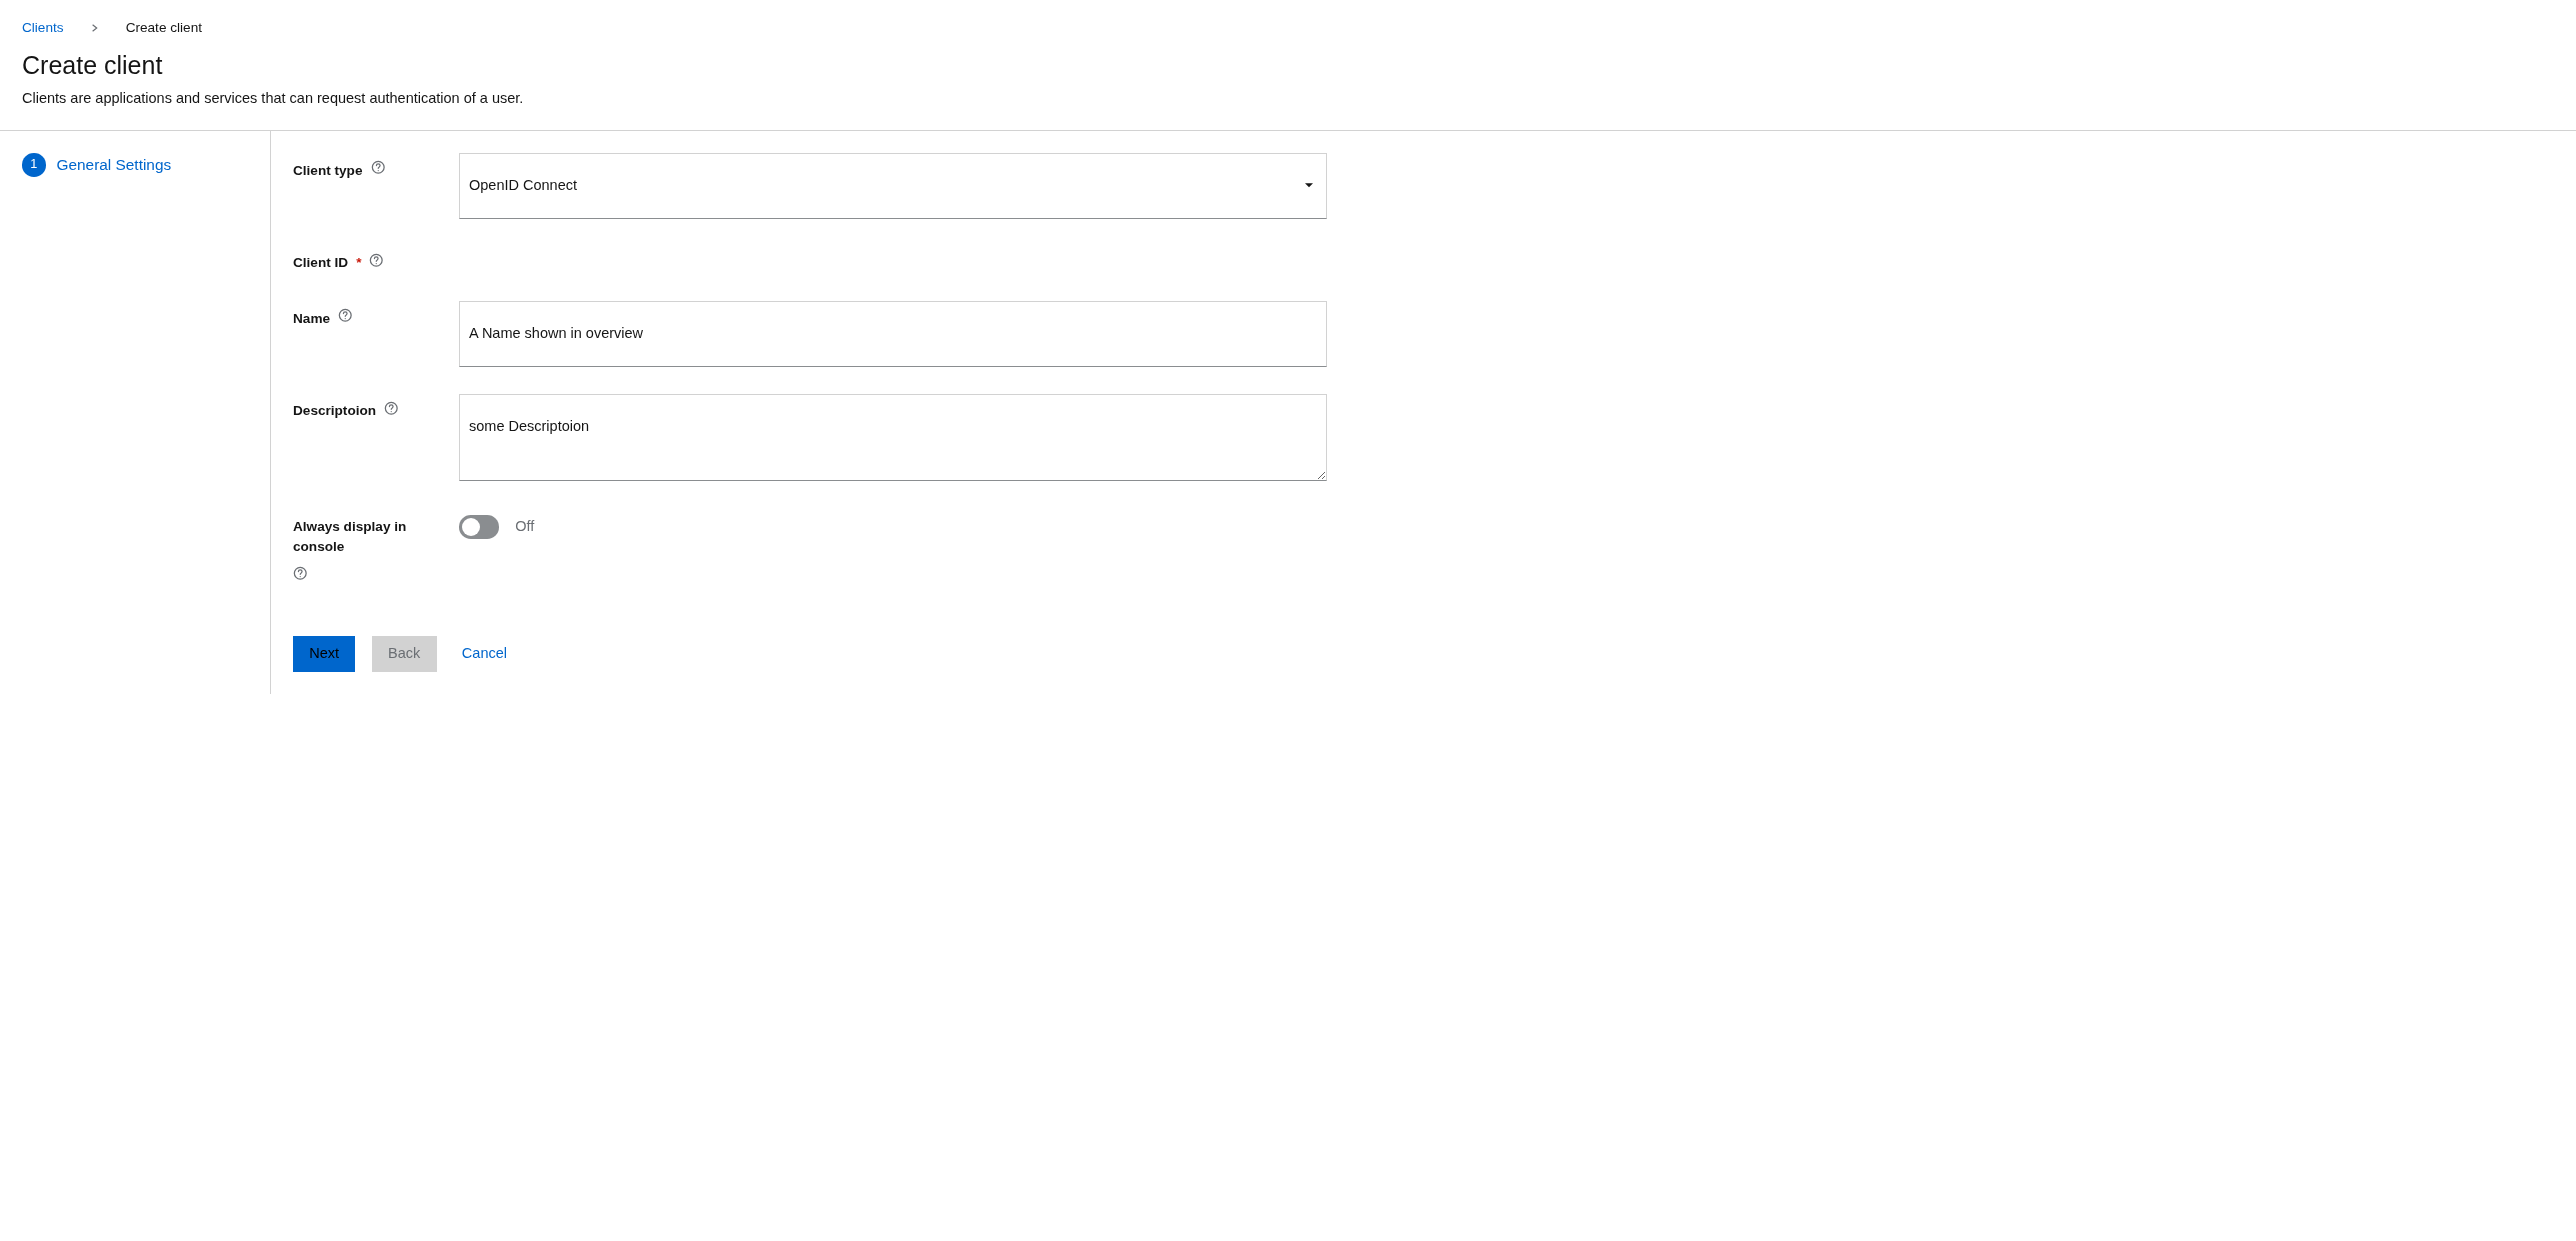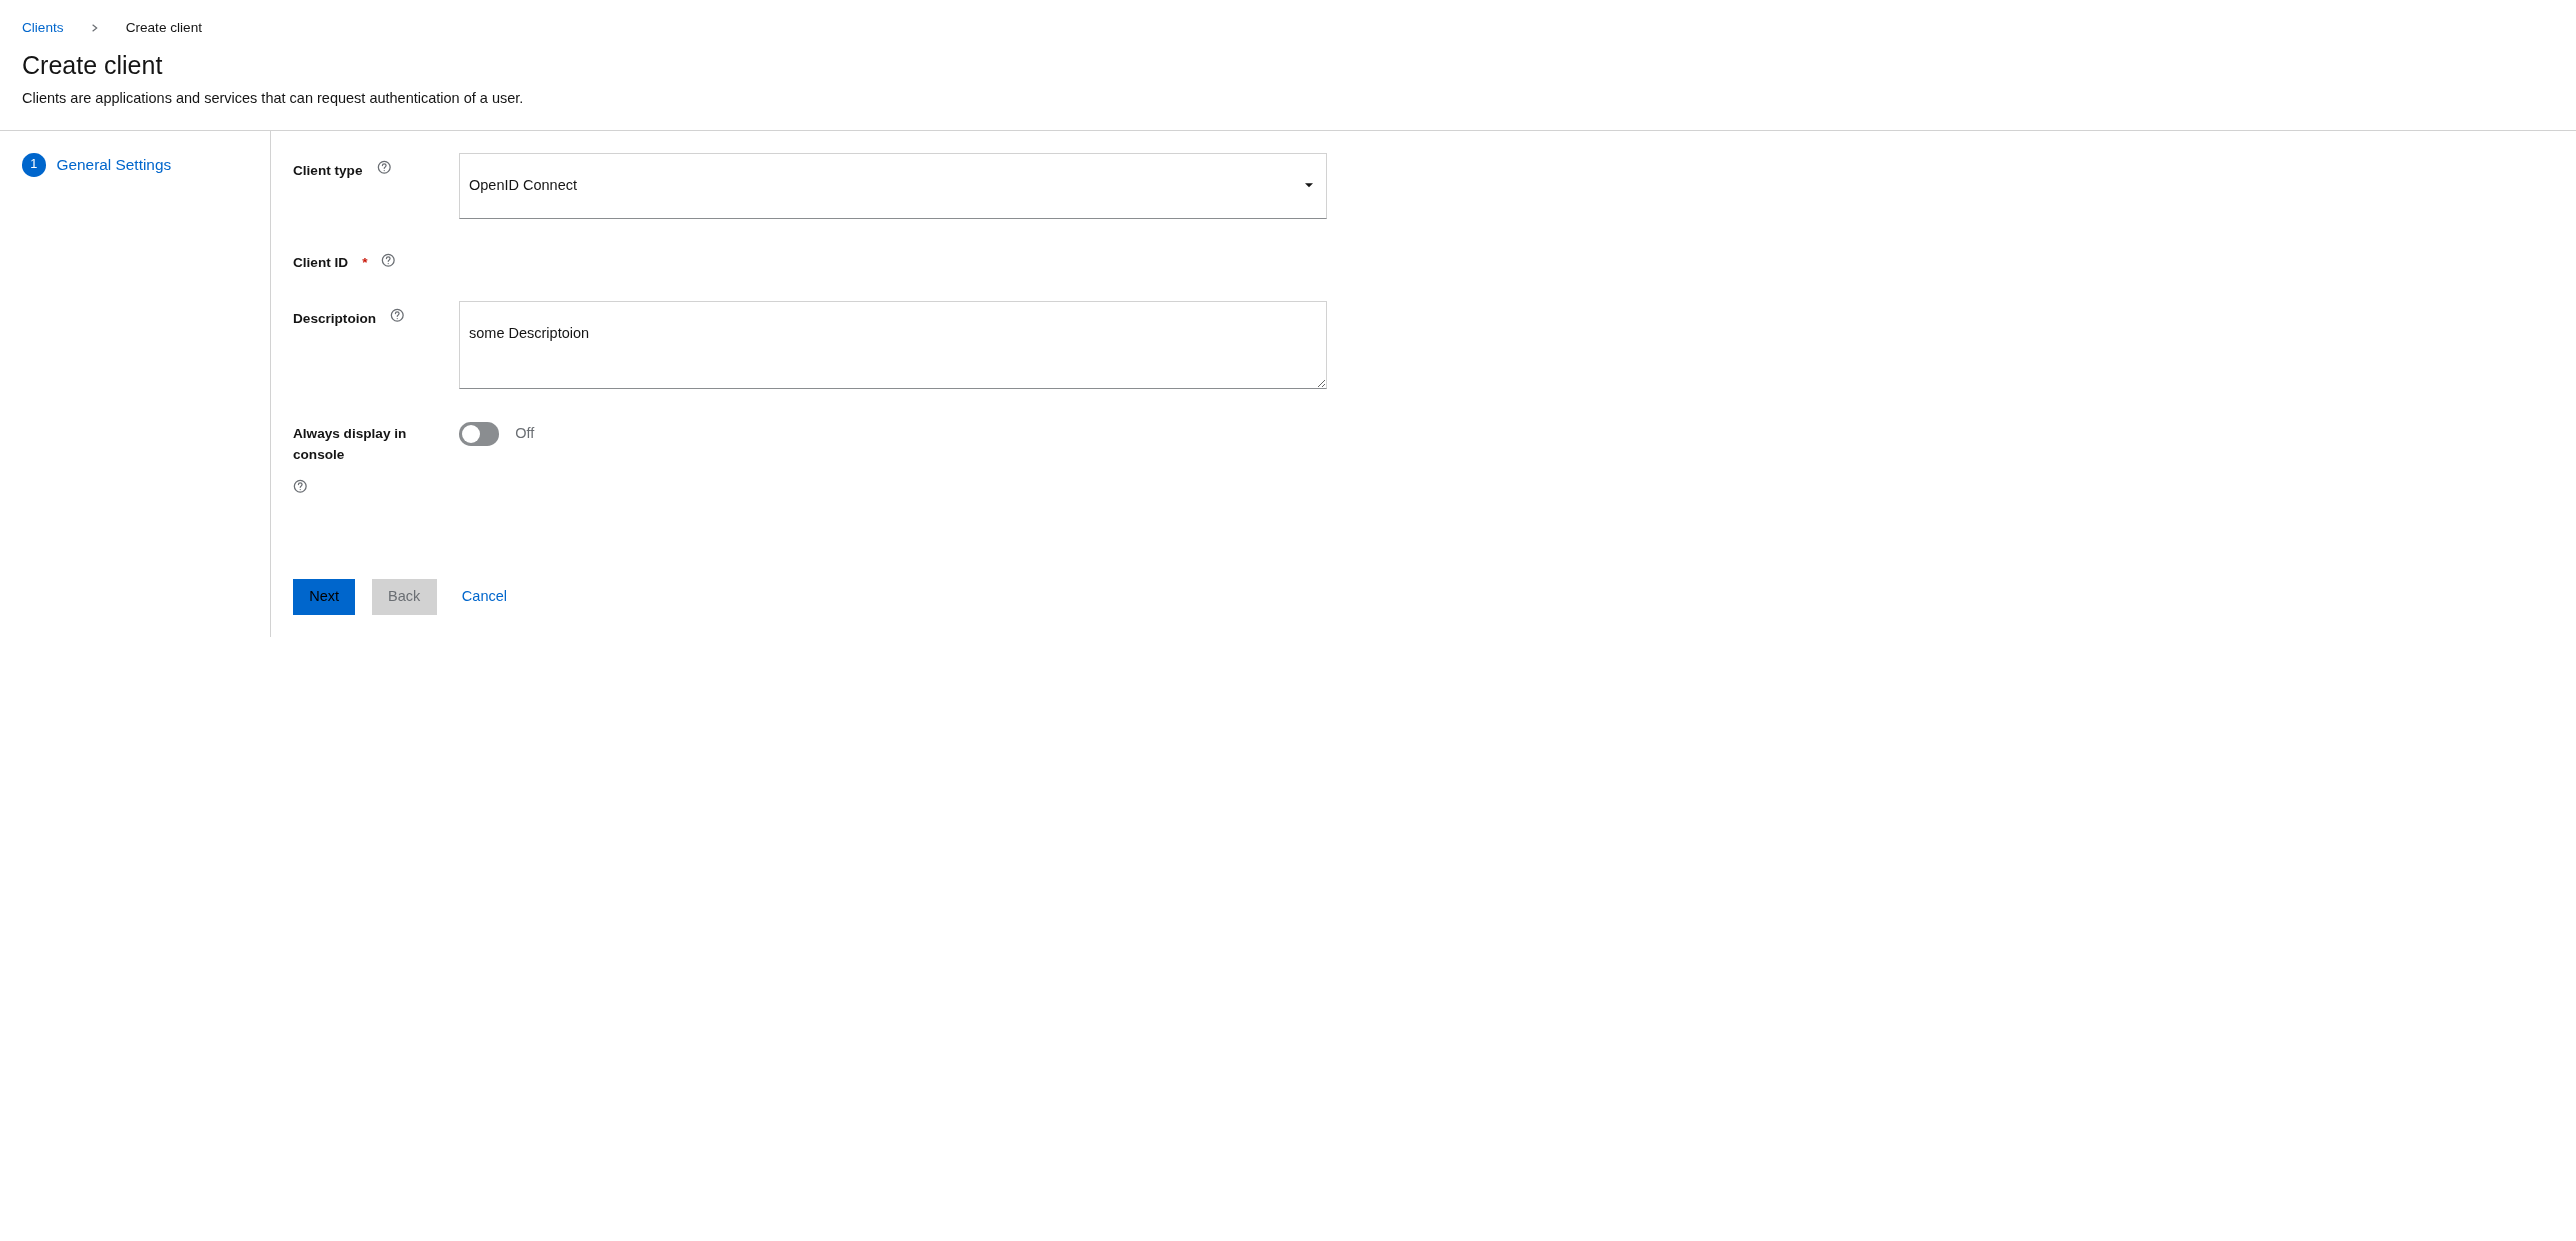--- a/index.html
+++ b/index.html
@@ -94,21 +94,21 @@
   .form-row {
     display: flex;
     align-items: flex-start;
     margin-bottom: 27px;
   }
   .form-row .label-col {
     width: 166px;
     padding-top: 7.2px;
     display: flex;
     align-items: center;
-    gap: 14px;
+    gap: 8px;
     flex-wrap: wrap;
     font-size: 13.6px;
     font-weight: 600;
     color: var(--pf-text);
   }
   .form-row .label-col .req { color: var(--pf-red); font-weight: 700; }
   .help-icon svg {
     width: 14.5px; height: 14.5px;
     fill: none;
     stroke: var(--pf-text-muted);
@@ -243,20 +243,34 @@
           <span class="req">*</span>
           <span class="help-icon">
             <svg viewBox="0 0 16 16">
                 <circle cx="8" cy="8" r="6.5"></circle>
                 <path d="M6 6.2c0-1 .9-1.8 2-1.8s2 .8 2 1.8c0 .8-.5 1.2-1.2 1.7-.6.4-.8.7-.8 1.3M8 11.6v.1" stroke-linecap="round"></path>
               </svg>
           </span>
         </div>
       </div>
 
+      <div class="form-row">
+        <div class="label-col">
+          <span>Name</span>
+          <span class="help-icon">
+            <svg viewBox="0 0 16 16">
+                <circle cx="8" cy="8" r="6.5"></circle>
+                <path d="M6 6.2c0-1 .9-1.8 2-1.8s2 .8 2 1.8c0 .8-.5 1.2-1.2 1.7-.6.4-.8.7-.8 1.3M8 11.6v.1" stroke-linecap="round"></path>
+              </svg>
+          </span>
+        </div>
+        <div class="input-col">
+          <input class="pf-input" type="text" value="A Name shown in overview" style="">
+        </div>
+      </div>
 
       <div class="form-row">
         <div class="label-col">
           <span>Descriptoion</span>
           <span class="help-icon">
             <svg viewBox="0 0 16 16">
                 <circle cx="8" cy="8" r="6.5"></circle>
                 <path d="M6 6.2c0-1 .9-1.8 2-1.8s2 .8 2 1.8c0 .8-.5 1.2-1.2 1.7-.6.4-.8.7-.8 1.3M8 11.6v.1" stroke-linecap="round"></path>
               </svg>
           </span>

